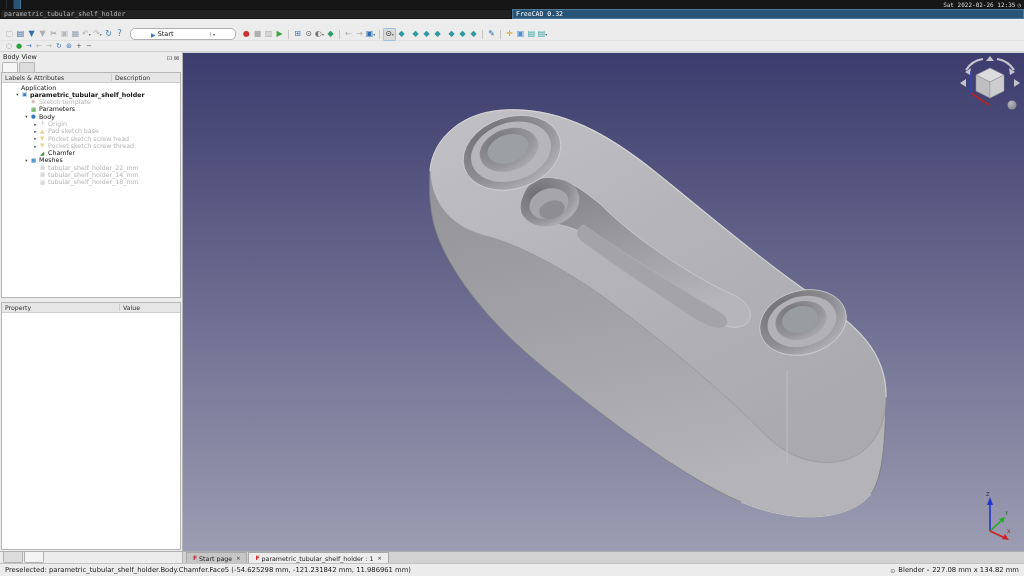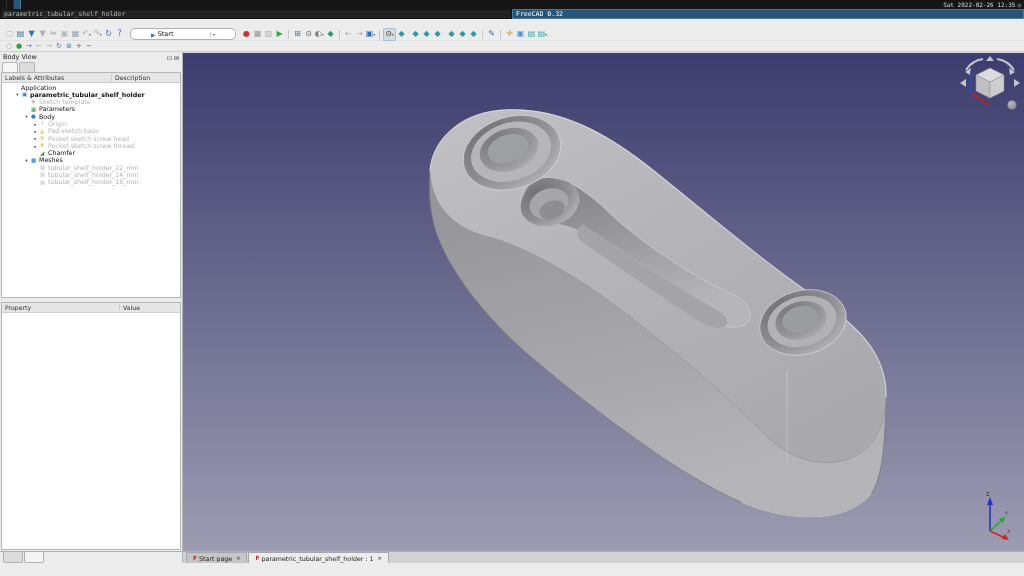--- a/index.html
+++ b/index.html
@@ -554,14 +554,22 @@
         <span class="close">✕</span>
       </span>
         <span class="mtab active">
         <span class="ticon" style="color: rgb(204, 34, 34);">F</span>
         <span>parametric_tubular_shelf_holder : 1</span>
         <span class="close">✕</span>
       </span>
       </div>
   </div>
 
+  <div class="statusbar">
+    <span>Preselected: parametric_tubular_shelf_holder.Body.Chamfer.Face5 (-54.625298 mm, -121.231842 mm, 11.986961 mm)</span>
+    <span class="status-right">
+      <span class="nav-icon">⊙</span>
+      <span>Blender -</span>
+      <span>227.08 mm x 134.82 mm</span>
+    </span>
+  </div>
 
 </div>
 
 </body></html>

